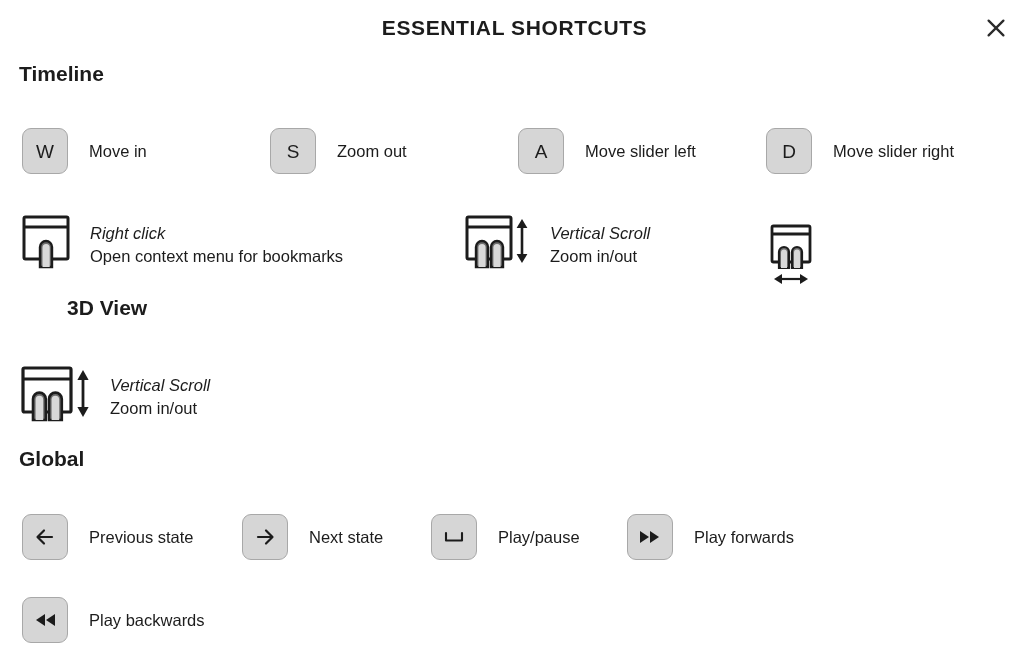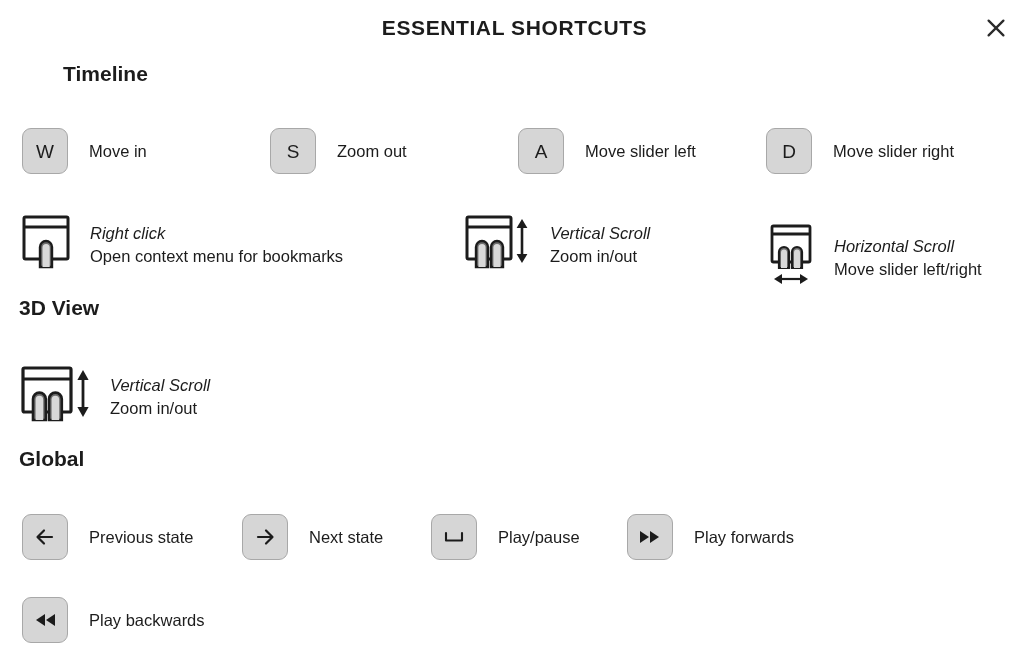--- a/index.html
+++ b/index.html
@@ -41,22 +41,22 @@
   .close-button svg { display: block; }
 
   
   .section-title {
     font-size: 21px;
     font-weight: bold;
     color: #1c1c1c;
     margin: 0;
     padding: 0 0 0 19px;
   }
-  #sec-timeline  { position: absolute; left: 0; top: 62px; margin-left: 44px;  }
-  #sec-3dview    { position: absolute; left: 0; top: 296px; }
+  #sec-timeline  { position: absolute; left: 0; top: 62px;  }
+  #sec-3dview    { position: absolute; left: 0; top: 296px; padding-left: 48px; }
   #sec-global    { position: absolute; left: 0; top: 447px; }
 
   .section-title-text { display: block; }
 
   
   .keyrow {
     position: absolute;
     left: 0;
     width: 1029px;
     height: 52px;
@@ -222,24 +222,20 @@
           <path d="M13 45 L13 29.5 a3 3 0 0 1 6 0 L19 45 Z" fill="#d9d9d9"></path>
           <path d="M24 45 L24 29 a5 5 0 0 1 10 0 L34 45 Z" fill="#6e6e6e" stroke="#1c1c1c" stroke-width="2.2"></path>
           <path d="M26 45 L26 29.5 a3 3 0 0 1 6 0 L32 45 Z" fill="#d9d9d9"></path>
 
           <g stroke="#1c1c1c" stroke-width="2.2" fill="#1c1c1c">
             <line x1="12" y1="56" x2="34" y2="56"></line>
             <path d="M6 56 L14 51 L14 61 Z" stroke="none"></path>
             <path d="M40 56 L32 51 L32 61 Z" stroke="none"></path>
           </g>
         </svg>
-      </span>
-      <span class="mousetext">
-        <span class="mouse-action">Horizontal Scroll</span>
-        <span class="mouse-desc">Move slider left/right</span>
       </span>
     </div>
 
   </div>
 
   <div id="sec-3dview">
     <h2 class="section-title">
       <span class="section-title-text">3D View</span>
     </h2>
   </div>

